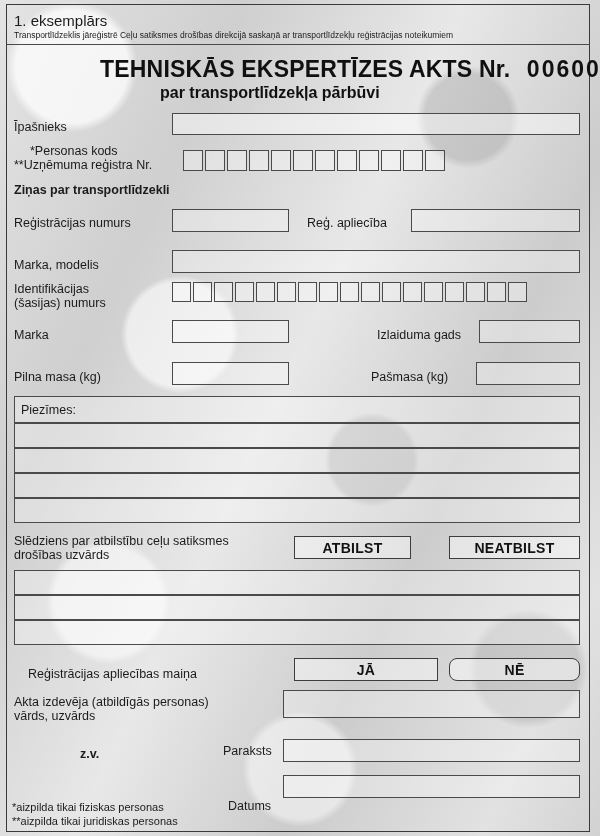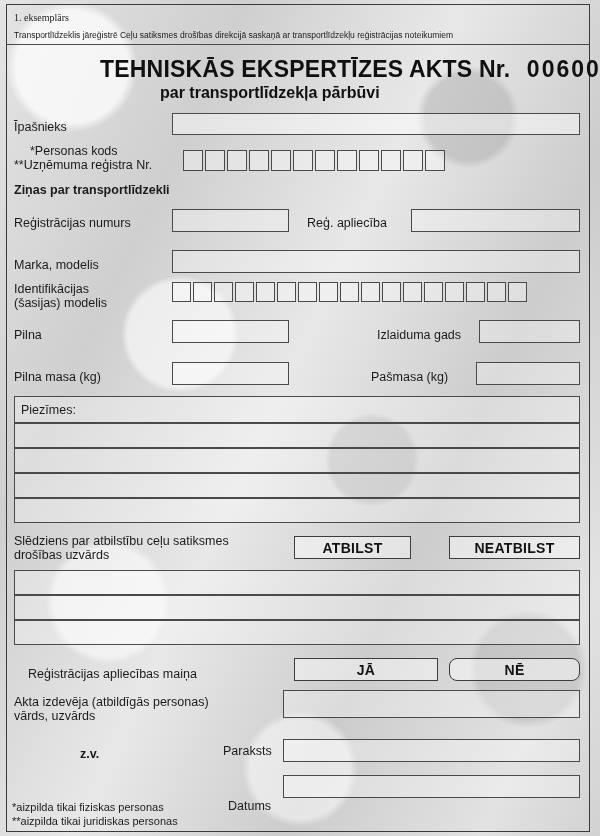--- a/index.html
+++ b/index.html
@@ -107,21 +107,21 @@
     letter-spacing: 2px;
   }
   #t2 {
     left: 160px;
     top: 84px;
     font-size: 16px;
     text-align: center;
   }
   .lbl { font-size: 12.5px; }
   .lbl-b { font-size: 12.5px; font-weight: bold; }
-  .tiny { font-size: 10px; font-family: Liberation Serif, serif; }
+  .tiny { font-size: 15px; }
   .small { font-size: 8.5px; }
 </style>
 </head>
 <body>
 
 <div id="page">
   <div id="sheet"></div>
 
   <div class="txt tiny" style="left:14px; top:13px;">1. eksemplārs</div>
   <div class="txt small" style="left:14px; top:31px;">Transportlīdzeklis jāreģistrē Ceļu satiksmes drošības direkcijā saskaņā ar transportlīdzekļu reģistrācijas noteikumiem</div>
@@ -157,42 +157,42 @@
 
   <div class="txt lbl" style="left:14px; top:217px;">Reģistrācijas numurs</div>
   <div class="field" style="left:172px; top:209px; width:117px; height:23px;"></div>
   <div class="txt lbl" style="left:307px; top:217px;">Reģ. apliecība</div>
   <div class="field" style="left:411px; top:209px; width:169px; height:23px;"></div>
 
   <div class="txt lbl" style="left:14px; top:259px;">Marka, modelis</div>
   <div class="field" style="left:172px; top:250px; width:408px; height:23px;"></div>
 
   <div class="txt lbl" style="left:14px; top:283px;">Identifikācijas</div>
-  <div class="txt lbl" style="left:14px; top:297px;">(šasijas) modelis</div>
+  <div class="txt lbl" style="left:14px; top:297px;">(šasijas) numurs</div>
   <div class="boxrow" id="vin-boxes" style="left:172px; top:282px;">
       <div class="cell sm"></div>
       <div class="cell sm"></div>
       <div class="cell sm"></div>
       <div class="cell sm"></div>
       <div class="cell sm"></div>
       <div class="cell sm"></div>
       <div class="cell sm"></div>
       <div class="cell sm"></div>
       <div class="cell sm"></div>
       <div class="cell sm"></div>
       <div class="cell sm"></div>
       <div class="cell sm"></div>
       <div class="cell sm"></div>
       <div class="cell sm"></div>
       <div class="cell sm"></div>
       <div class="cell sm"></div>
       <div class="cell sm"></div>
     </div>
 
-  <div class="txt lbl" style="left:14px; top:329px;">Pilna</div>
+  <div class="txt lbl" style="left:14px; top:329px;">Marka</div>
   <div class="field" style="left:172px; top:320px; width:117px; height:23px;"></div>
   <div class="txt lbl" style="left:377px; top:329px;">Izlaiduma gads</div>
   <div class="field" style="left:479px; top:320px; width:101px; height:23px;"></div>
 
   <div class="txt lbl" style="left:14px; top:371px;">Pilna masa (kg)</div>
   <div class="field" style="left:172px; top:362px; width:117px; height:23px;"></div>
   <div class="txt lbl" style="left:371px; top:371px;">Pašmasa (kg)</div>
   <div class="field" style="left:476px; top:362px; width:104px; height:23px;"></div>
 
   <div class="field" style="left:14px; top:396px; width:566px; height:27px;"></div>

